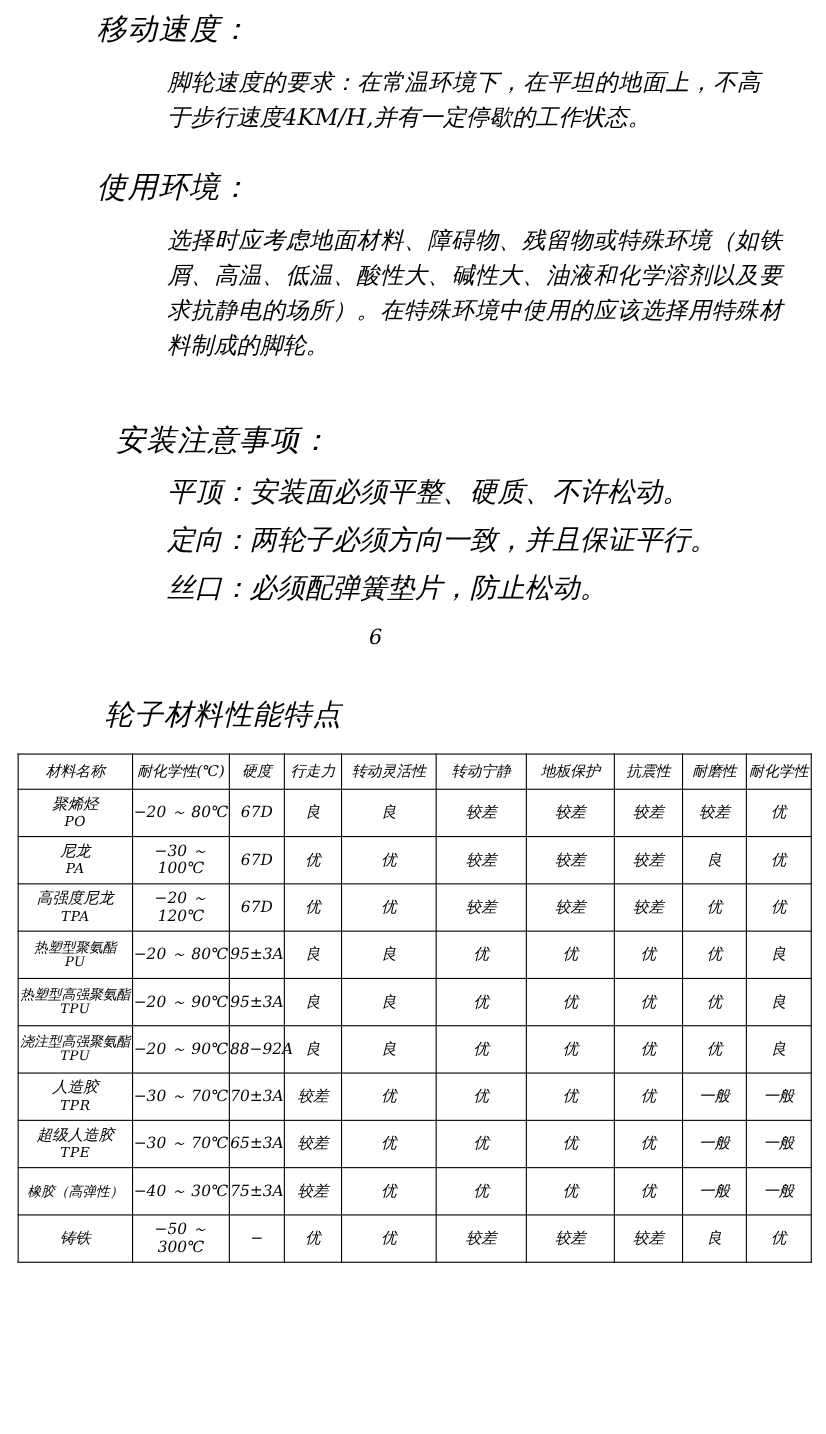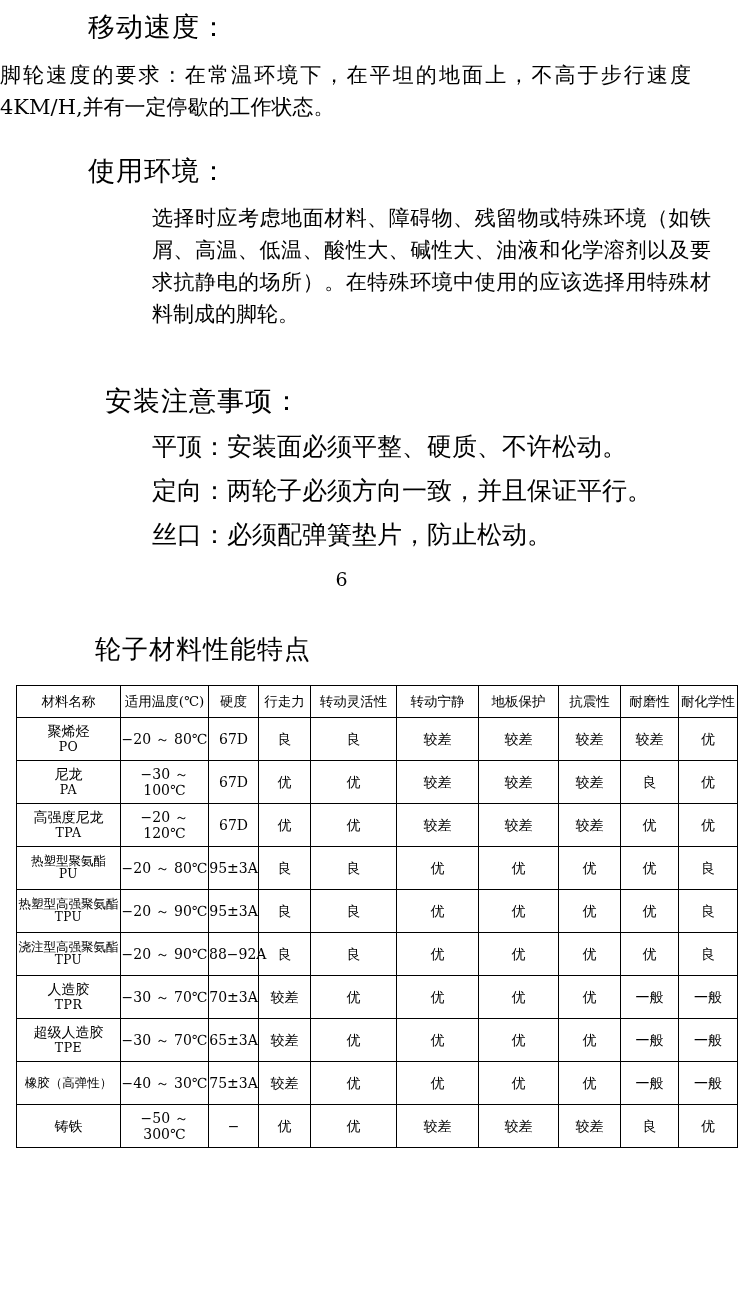--- a/index.html
+++ b/index.html
@@ -13,20 +13,21 @@
     font-family: "DejaVu Serif", "Liberation Serif", serif;
     color: #000000;
     position: relative;
     overflow: hidden;
   }
   .page {
     width: 723px;
     min-height: 1304px;
     position: relative;
     box-sizing: border-box;
+    font-style: italic;
   }
 
   
   .h-section {
     font-size: 27px;
     line-height: 1.25;
     margin: 0;
     padding: 0;
     font-weight: normal;
     letter-spacing: 1px;
@@ -37,20 +38,21 @@
 
   
   .para {
     font-size: 21px;
     line-height: 1.52;
     margin: 0;
     padding: 0;
     text-align: justify;
   }
   .p-speed {
+    margin-left: 152px;
     margin-right: 32px;
     padding-top: 16px;
   }
   .p-env {
     margin-left: 152px;
     margin-right: 12px;
     padding-top: 16px;
   }
 
   
@@ -171,21 +173,21 @@
           <col class="c4">
         <col class="c5">
           <col class="c6">
           <col class="c7">
           <col class="c8">
           <col class="c9">
       </colgroup>
       <thead>
         <tr>
           <th>材料名称</th>
-          <th>适用温度(℃)</th>
+          <th>耐化学性(℃)</th>
           <th>硬度</th>
           <th>行走力</th>
           <th>转动灵活性</th>
           <th>转动宁静</th>
           <th>地板保护</th>
           <th>抗震性</th>
           <th>耐磨性</th>
           <th>耐化学性</th>
         </tr>
       </thead>

